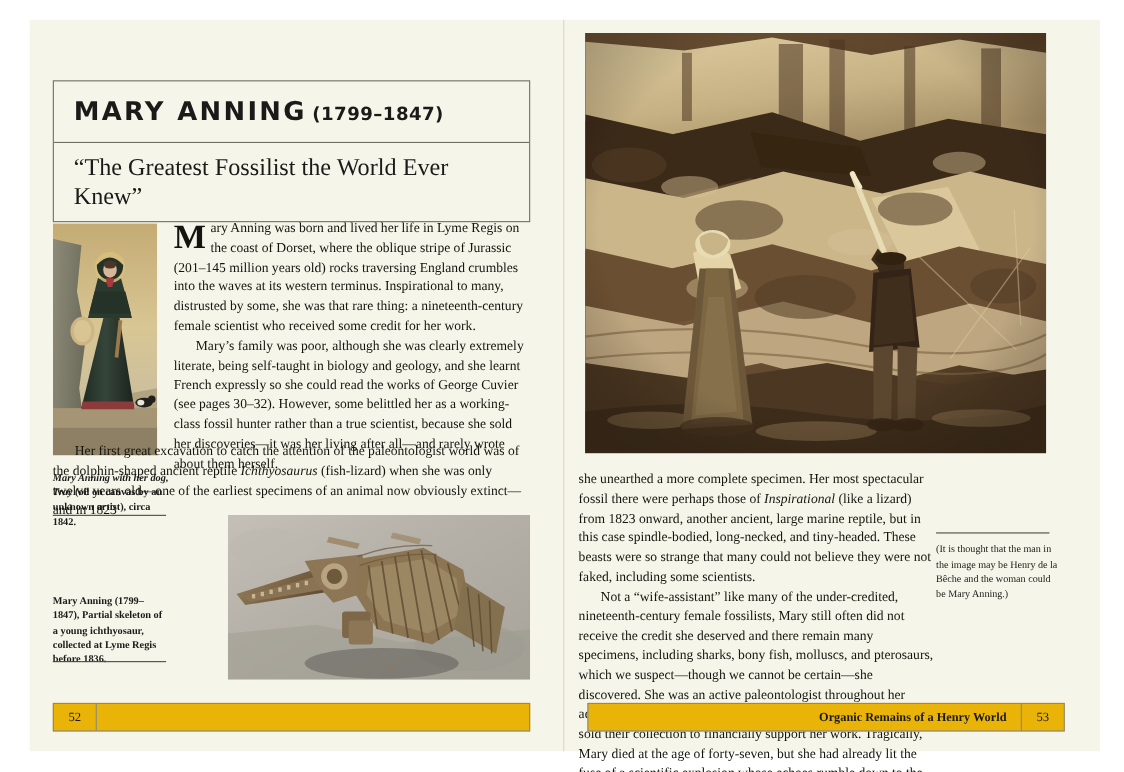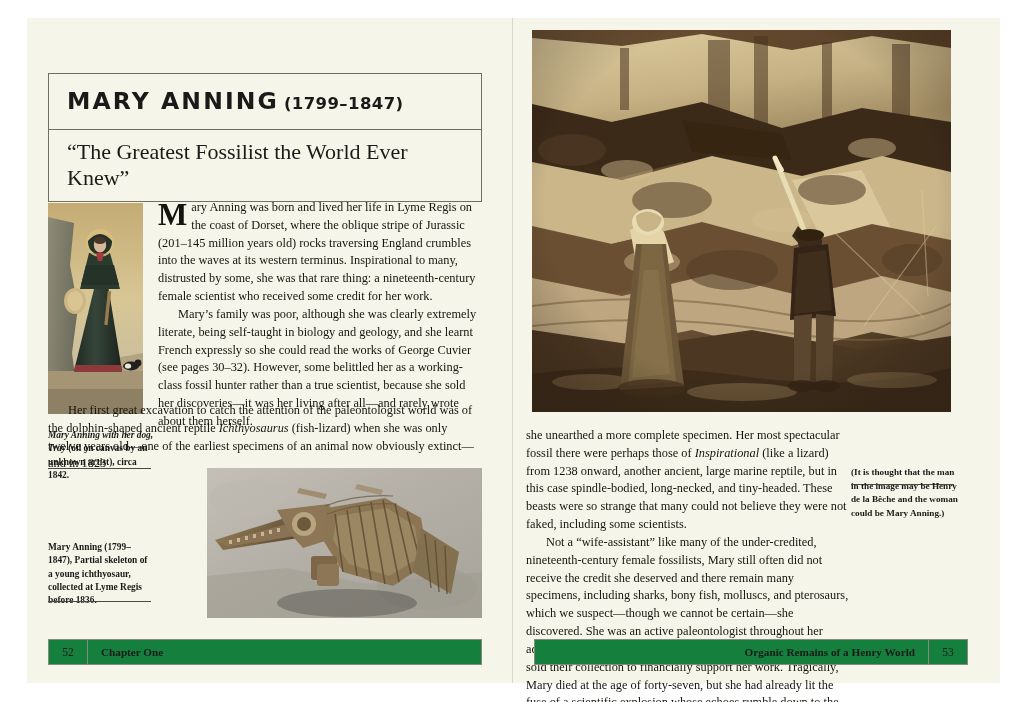--- a/index.html
+++ b/index.html
@@ -161,21 +161,21 @@
   .footer {
     position: absolute;
     left: 21px;
     bottom: 18px;
     width: 434px;
     height: 26px;
     box-sizing: border-box;
     border: 1.1px solid #8a897c;
     display: flex;
     align-items: stretch;
-    background: #15803d;
+    background: #eab308;
   }
   .folio {
     width: 38px;
     display: flex;
     align-items: center;
     justify-content: center;
     font-size: 11.5px;
     border-right: 1.1px solid #8a897c;
   }
   .runhead {
@@ -228,24 +228,24 @@
     position: absolute;
     left: 338px;
     top: 466px;
     width: 103px;
     height: 1px;
     background: #4a4a42;
   }
   .rnote {
     position: absolute;
     left: 338px;
-    top: 448px;
+    top: 475px;
     width: 112px;
     font-family: "Liberation Serif", serif;
-    font-weight: 700;
+    font-weight: 400;
     font-size: 9.2px;
     line-height: 1.47;
     color: #1a1a18;
   }
 </style>
 </head>
 <body>
 
 <div class="spread">
 
@@ -397,21 +397,20 @@
         <path d="M150 16 L176 22 L174 27 L148 21 Z" fill="#9b8665" opacity="0.7"></path>
         <ellipse cx="150" cy="140" rx="3" ry="2" fill="#8d7a5b" opacity="0.6"></ellipse>
       </svg>
     </div>
 
     <div class="caption cap-fossil">Mary Anning (1799–1847), Partial skeleton of a young ichthyosaur, collected at Lyme Regis before 1836.</div>
     <div class="cap-rule rule-fossil"></div>
 
     <div class="footer">
       <div class="folio">52</div>
-      <div class="runhead">Chapter One</div>
     </div>
   </div>
 
   <div class="page page-right">
 
     <div class="photo-frame">
       <svg class="photo-canvas" viewBox="0 0 419 382" preserveAspectRatio="none">
         <defs>
           <linearGradient id="sepbg" x1="0" y1="0" x2="0.4" y2="1">
             <stop offset="0%" stop-color="#6c5134"></stop>
@@ -516,21 +515,21 @@
           <path d="M300 200 L392 288"></path>
           <path d="M404 196 L332 296"></path>
           <path d="M390 160 L396 266"></path>
         </g>
 
         <rect x="0" y="0" width="419" height="382" fill="url(#vign)"></rect>
       </svg>
     </div>
 
     <div class="rbody">
-      <p><span>she unearthed a more complete specimen. Her most spectacular fossil there were perhaps those of </span><em>Inspirational</em><span> (like a lizard) from 1238 onward, another ancient, large marine reptile, but in this case spindle-bodied, long-necked, and tiny-headed. These beasts were so strange that many could not believe they were not faked, including some scientists.</span></p>
+      <p><span>she unearthed a more complete specimen. Her most spectacular fossil there were perhaps those of </span><em>Inspirational</em><span> (like a lizard) from 1823 onward, another ancient, large marine reptile, but in this case spindle-bodied, long-necked, and tiny-headed. These beasts were so strange that many could not believe they were not faked, including some scientists.</span></p>
       <p class="indent">Not a “wife-assistant” like many of the under-credited, nineteenth-century female fossilists, Mary still often did not receive the credit she deserved and there remain many specimens, including sharks, bony fish, molluscs, and pterosaurs, which we suspect—though we cannot be certain—she discovered. She was an active paleontologist throughout her adolescent and adult life, and it seems more than one benefactor sold their collection to financially support her work. Tragically, Mary died at the age of forty-seven, but she had already lit the fuse of a scientific explosion whose echoes rumble down to the present.</p>
     </div>
 
     <div class="rcap-rule"></div>
     <div class="rnote">(It is thought that the man in the image may be Henry de la Bêche and the woman could be Mary Anning.)</div>
 
     <div class="footer footer-right">
       <div class="runhead">Organic Remains of a Henry World</div>
       <div class="folio">53</div>
     </div>

